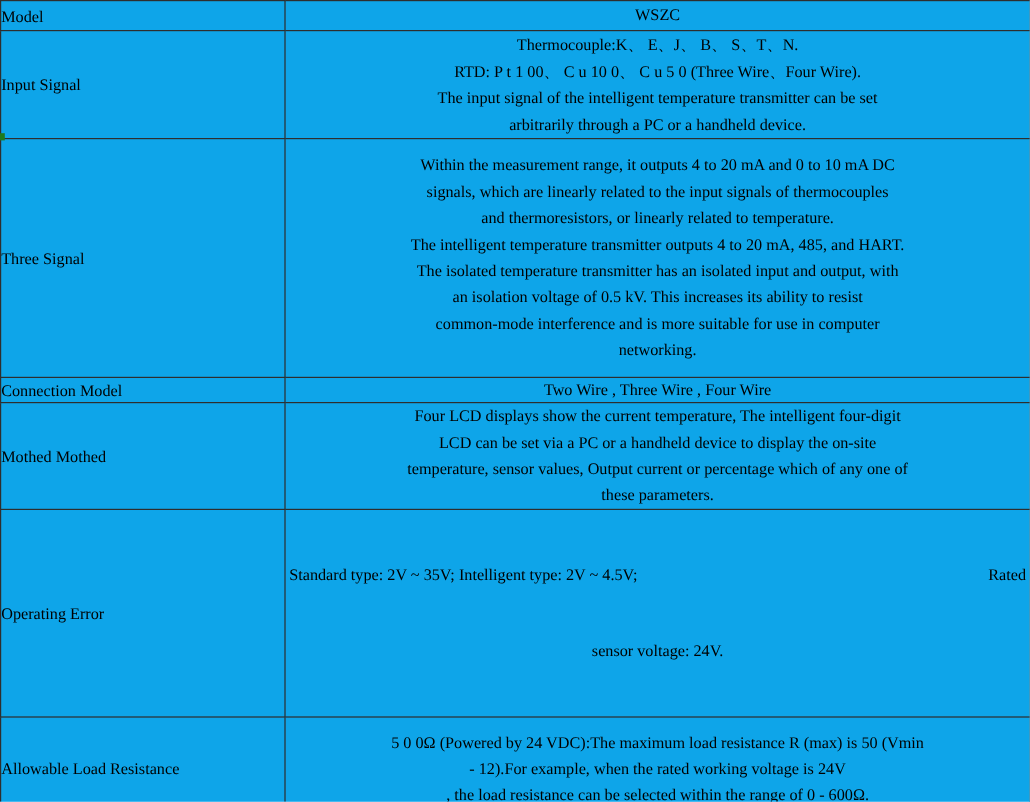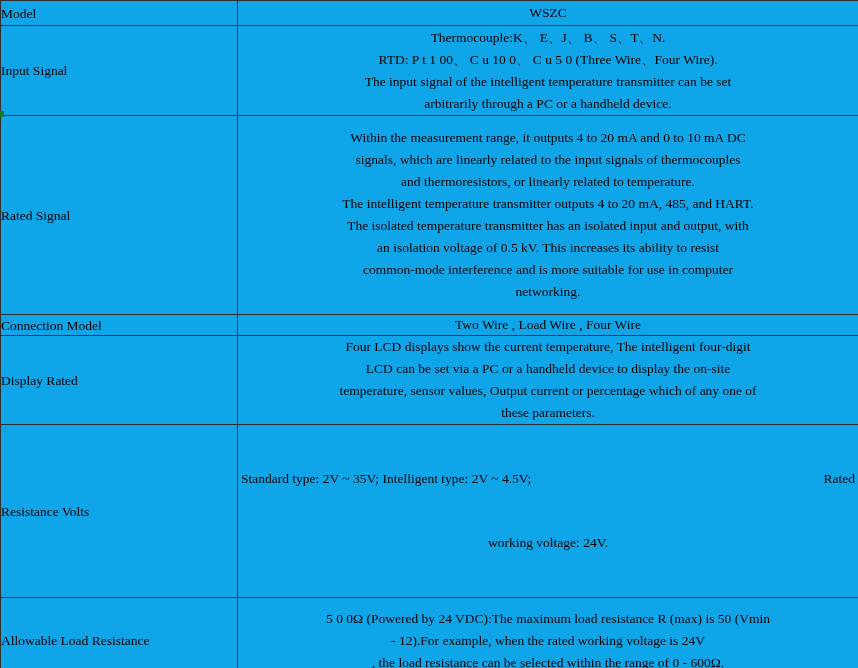--- a/index.html
+++ b/index.html
@@ -89,53 +89,53 @@
 
       <tr class="r-input">
         <td class="label">Input Signal</td>
         <td class="value">Thermocouple:K、 E、J、 B、 S、T、N.
 RTD: P t 1 00、 C u 10 0、 C u 5 0 (Three Wire、Four Wire).
 The input signal of the intelligent temperature transmitter can be set
 arbitrarily through a PC or a handheld device.</td>
       </tr>
 
       <tr class="r-output">
-        <td class="label">Rated Signal</td>
+        <td class="label">Three Signal</td>
         <td class="value">Within the measurement range, it outputs 4 to 20 mA and 0 to 10 mA DC
 signals, which are linearly related to the input signals of thermocouples
 and thermoresistors, or linearly related to temperature.
 The intelligent temperature transmitter outputs 4 to 20 mA, 485, and HART.
 The isolated temperature transmitter has an isolated input and output, with
 an isolation voltage of 0.5 kV. This increases its ability to resist
 common-mode interference and is more suitable for use in computer
 networking.</td>
       </tr>
 
 
       <tr class="r-connection">
         <td class="label">Connection Model</td>
-        <td class="value">Two Wire , Load Wire , Four Wire</td>
+        <td class="value">Two Wire , Three Wire , Four Wire</td>
       </tr>
 
       <tr class="r-display">
-        <td class="label">Display Rated</td>
+        <td class="label">Mothed Mothed</td>
         <td class="value">Four LCD displays show the current temperature, The intelligent four-digit
 LCD can be set via a PC or a handheld device to display the on-site
 temperature, sensor values, Output current or percentage which of any one of
 these parameters.</td>
       </tr>
 
       <tr class="r-volts">
-        <td class="label">Resistance Volts</td>
+        <td class="label">Operating Error</td>
         <td class="value">
           <div class="ov-line1">
             <span>Standard type: 2V ~ 35V; Intelligent type: 2V ~ 4.5V;</span>
             <span>Rated</span>
           </div>
-          <div class="ov-line2">working voltage: 24V.</div>
+          <div class="ov-line2">sensor voltage: 24V.</div>
         </td>
       </tr>
 
       <tr class="r-load">
         <td class="label">Allowable Load Resistance</td>
         <td class="value">5 0 0Ω (Powered by 24 VDC):The maximum load resistance R (max) is 50 (Vmin
 - 12).For example, when the rated working voltage is 24V
 , the load resistance can be selected within the range of 0 - 600Ω.</td>
       </tr>
 

